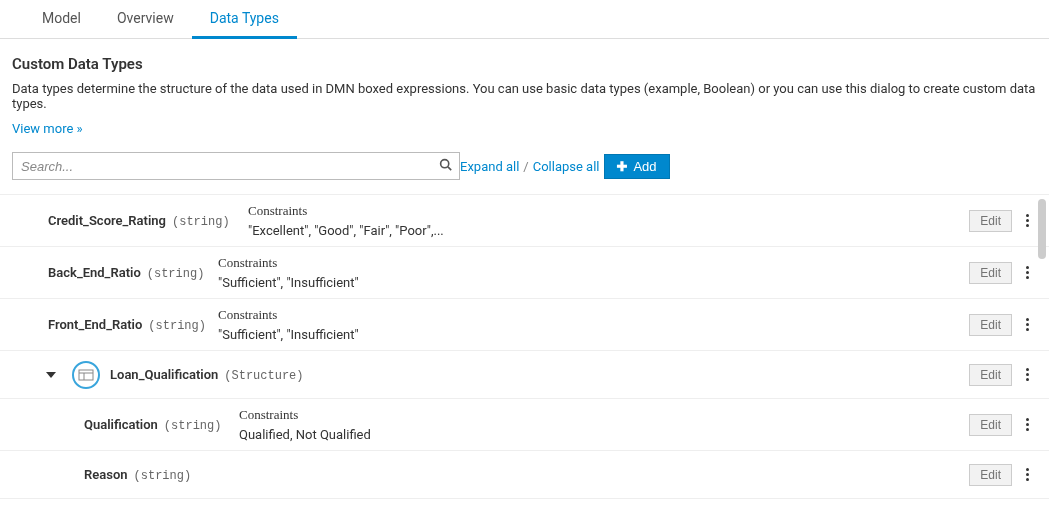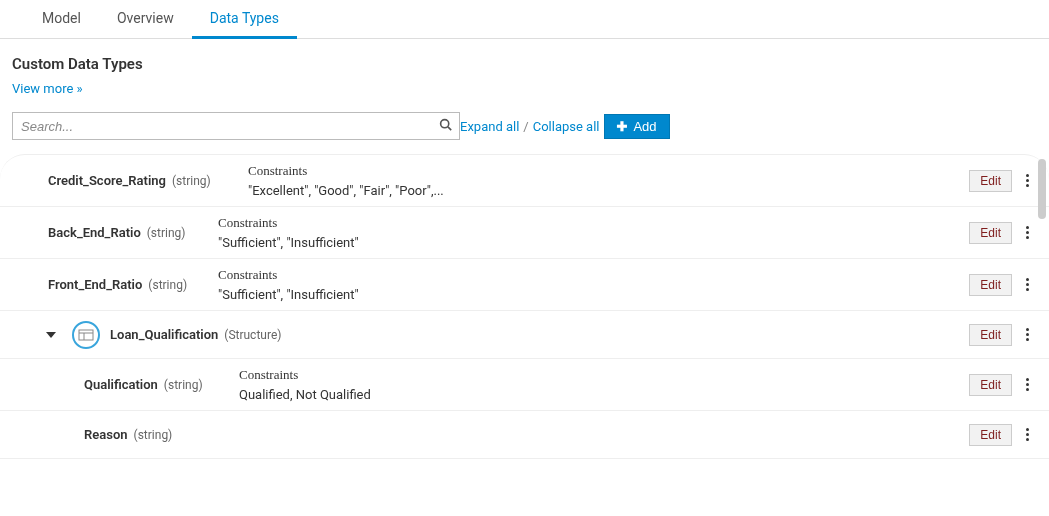--- a/index.html
+++ b/index.html
@@ -102,21 +102,20 @@
   }
   .add-btn .plus {
     font-weight: bold;
     font-size: 13px;
     line-height: 1;
   }
   
   .list-wrap {
     position: relative;
     border-top: 1px solid #eee;
-    border-radius: 25px;
   }
   .scroll-bar {
     position: absolute;
     right: 2px;
     top: 0;
     width: 10px;
     height: 100%;
   }
   .scroll-thumb {
     width: 8px;
@@ -147,38 +146,38 @@
   }
   .col-name {
     flex-shrink: 0;
     display: flex;
     align-items: baseline;
     gap: 6px;
     width: 200px;
   }
   .col-name.child { width: 155px; }
   .type-name { font-weight: 600; font-size: 13px; color: #333; }
-  .type-kind { color: #666; font-size: 12px; }
+  .type-kind { color: #666; font-size: 12px; font-family: Liberation Mono, monospace; }
   .col-constraints {
     flex: 1;
     font-size: 13px;
     color: #333;
     line-height: 1.5;
   }
   .col-constraints .label { color: #333; font-family: Liberation Serif, serif; }
   .col-constraints .values { color: #333; }
   .col-actions {
     display: flex;
     align-items: center;
     gap: 10px;
   }
   .edit-btn {
     background: #f2f2f2;
     border: 1px solid #ccc;
-    color: #7f1d1d;
+    color: #737373;
     padding: 3px 10px;
     font-size: 12px;
     cursor: pointer;
   }
   .kebab {
     display: flex;
     flex-direction: column;
     gap: 2px;
     cursor: pointer;
     padding: 4px;
@@ -223,20 +222,21 @@
 <body>
 
 <div class="tabs">
   <div class="tab">Model</div>
   <div class="tab">Overview</div>
   <div class="tab active">Data Types</div>
 </div>
 
 <div class="header">
   <h2>Custom Data Types</h2>
+  <p>Data types determine the structure of the data used in DMN boxed expressions. You can use basic data types (example, Boolean) or you can use this dialog to create custom data types.</p>
   <span class="viewmore">View more »</span>
 </div>
 
 <div class="toolbar">
   <div class="search-wrap">
     <input class="search-input" type="text" placeholder="Search..." style="">
     <span class="search-icon">
       <svg width="13" height="13" viewBox="0 0 16 16" fill="none" stroke="#555" stroke-width="2">
         <circle cx="7" cy="7" r="5"></circle>
           <line x1="11" y1="11" x2="15" y2="15"></line>

